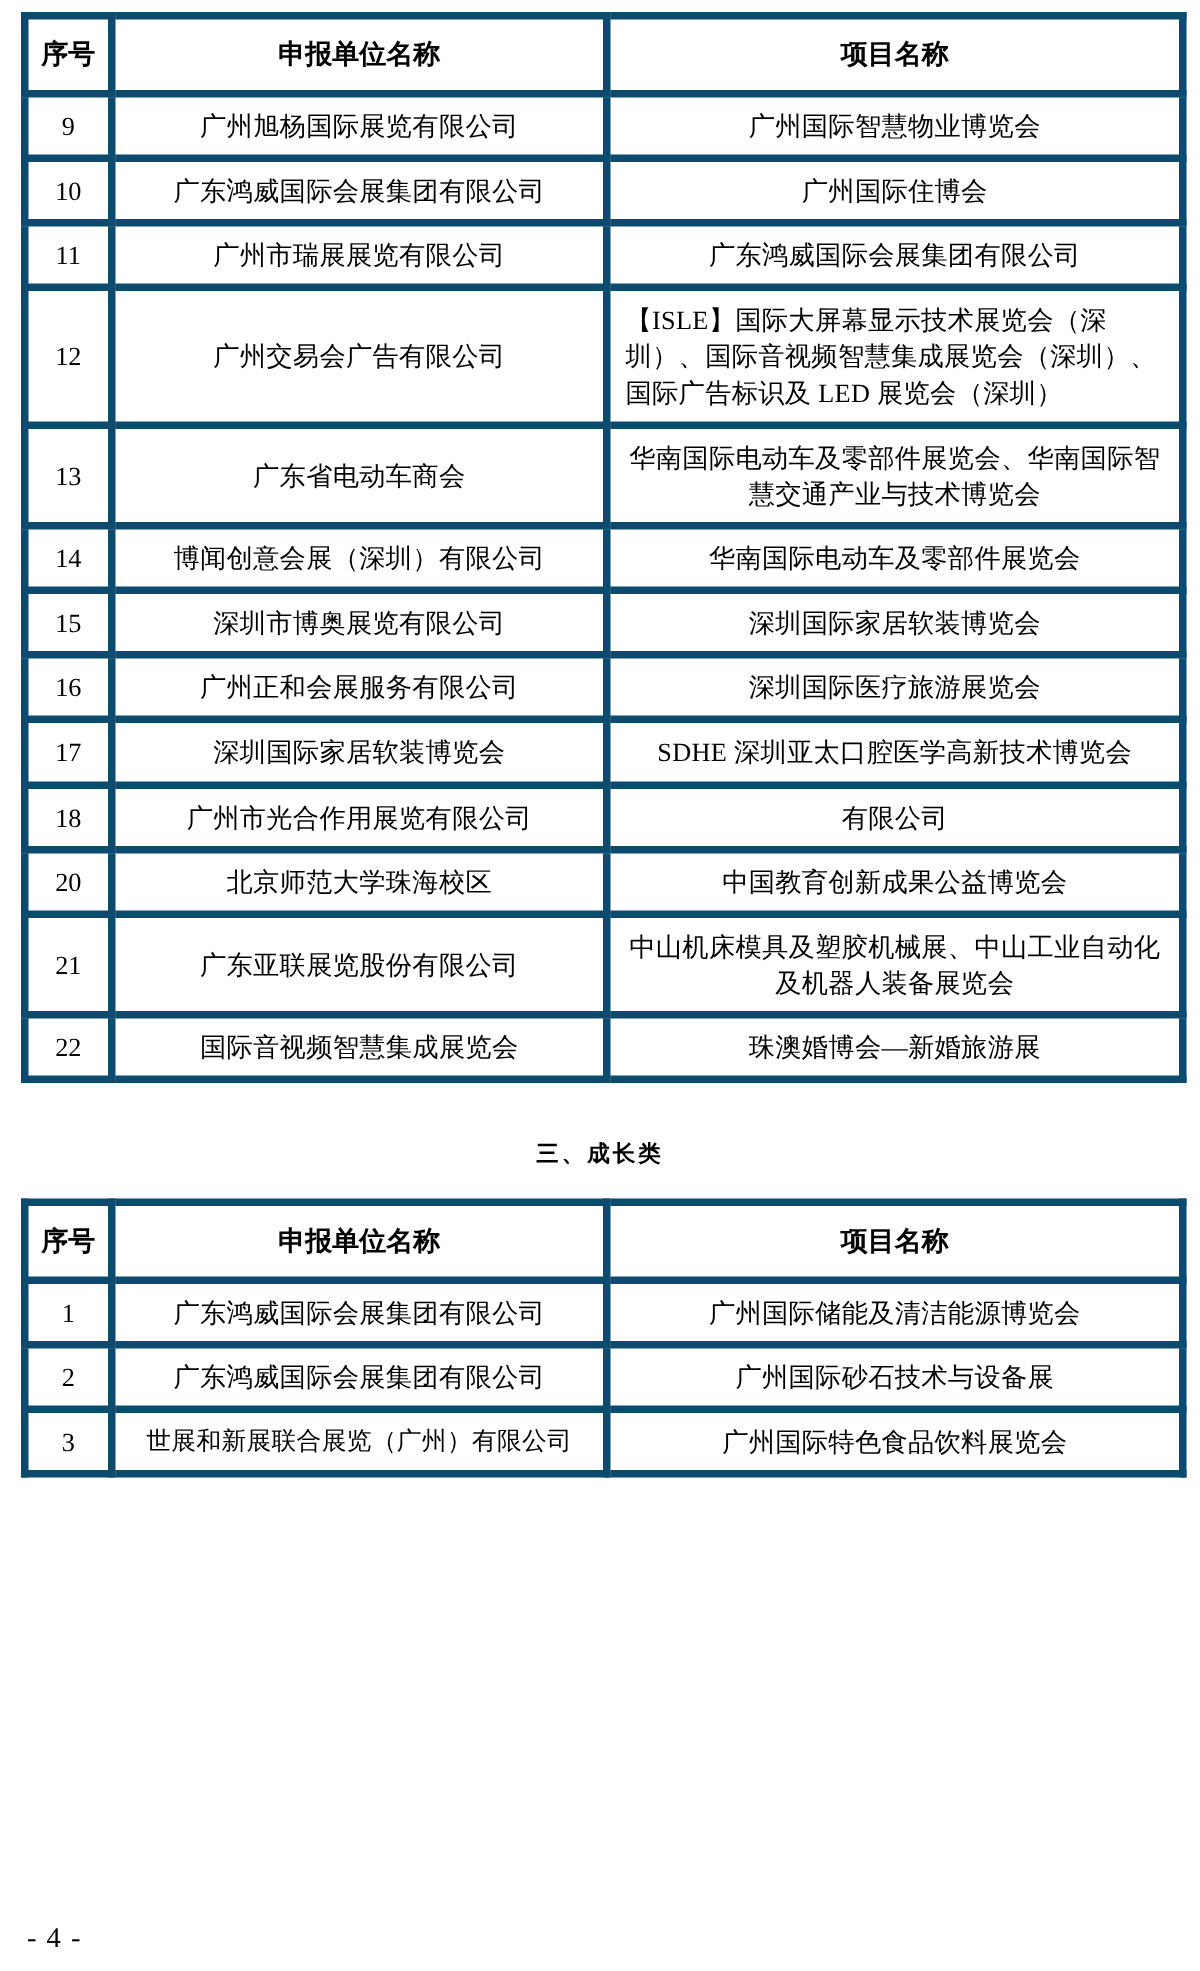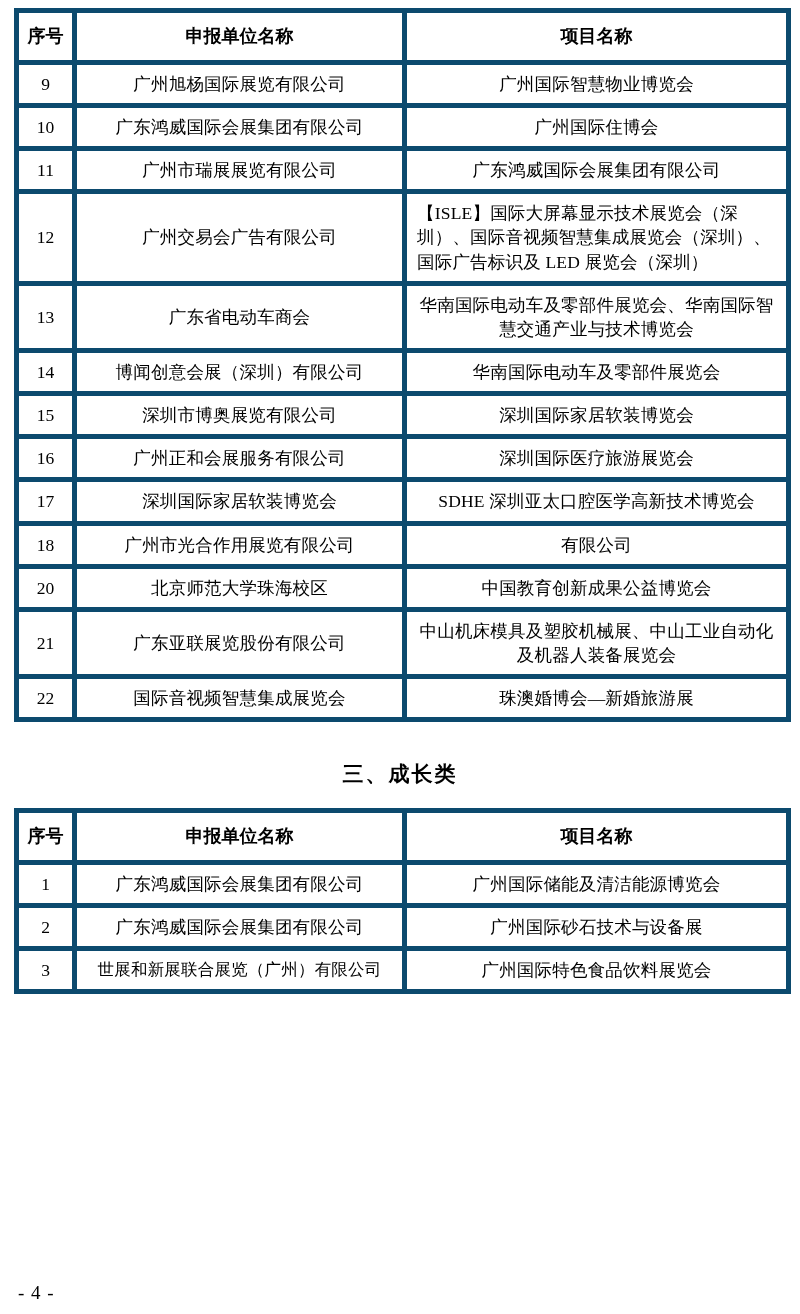--- a/index.html
+++ b/index.html
@@ -47,21 +47,21 @@
   .col-unit { width: 330px; }
   .col-proj { width: 384px; }
 
   td.cell-no { font-size: 17px; }
   td.cell-unit { font-size: 17.5px; letter-spacing: 0.2px; margin-top: 11px; }
   td.cell-proj { font-size: 17.5px; letter-spacing: 0.2px; }
 
   .section-title {
     text-align: center;
     font-weight: bold;
-    font-size: 21px;
+    font-size: 15px;
     letter-spacing: 2px;
     margin: 38px 0 20px 0;
     font-family: "Liberation Serif", "DejaVu Serif", serif;
   }
   .page-footer {
     position: absolute;
     left: 0;
     bottom: 10px;
     width: 800px;
     text-align: left;

